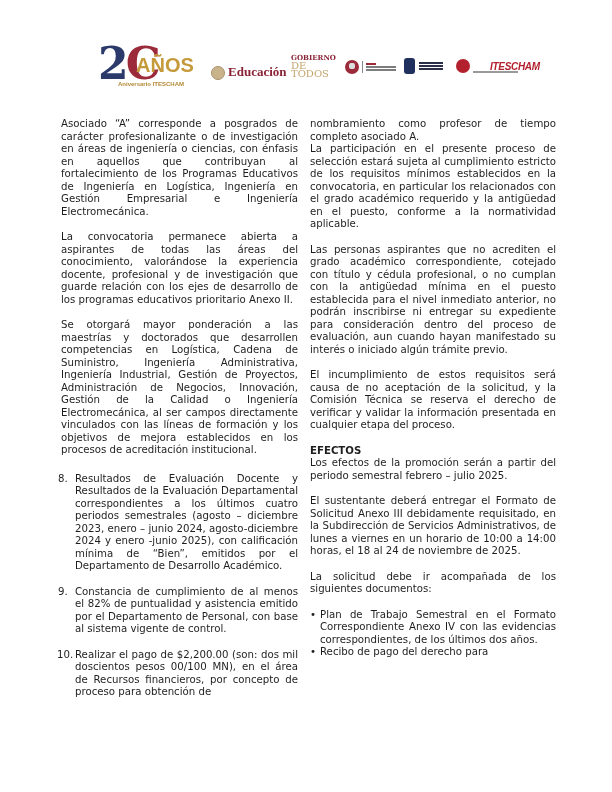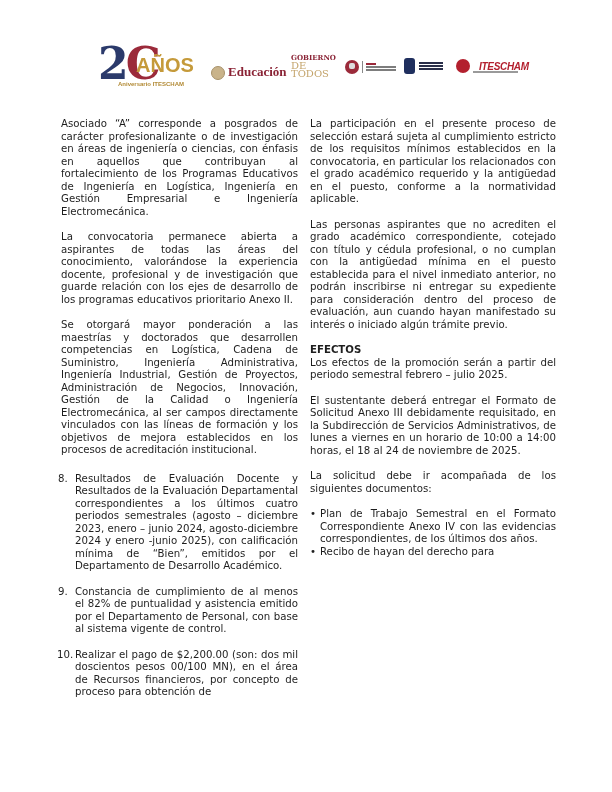--- a/index.html
+++ b/index.html
@@ -31,21 +31,21 @@
   .logo-sep .lines i { display: block; height: 2px; background: #7d7d7d; margin: 1px 0; }
   .logo-sep .lines i:first-child { background: #9b2a3a; width: 10px; }
 
   .logo-tec { position: absolute; left: 306px; top: 10px; display: flex; align-items: center; }
   .logo-tec .gear { width: 11px; height: 16px; background: #1f2f5e; border-radius: 3px; }
   .logo-tec .lines { width: 24px; margin-left: 4px; }
   .logo-tec .lines i { display: block; height: 2px; background: #2a2f4a; margin: 1px 0; }
 
   .logo-ites { position: absolute; left: 358px; top: 11px; display: flex; align-items: center; }
   .logo-ites .circ { width: 14px; height: 14px; border-radius: 50%; background: #b3202e; }
-  .logo-ites .txt { font-family: "Liberation Sans", sans-serif; font-style: italic; font-weight: bold; font-size: 10px; color: #b3202e; margin-left: 9px; letter-spacing: -0.3px; }
+  .logo-ites .txt { font-family: "Liberation Sans", sans-serif; font-style: italic; font-weight: bold; font-size: 10px; color: #b3202e; margin-left: 20px; letter-spacing: -0.3px; }
   .logo-ites .tiny { position: absolute; left: 17px; top: 12px; width: 45px; height: 2px; background: #9a9a9a; }
 
   .col { position: absolute; top: 118px; font-family: "DejaVu Sans", sans-serif; font-size: 10.2px; line-height: 12.5px; color: #1e1e1e; }
   .col-left { left: 61px; width: 237px; }
   .col-right { left: 310px; width: 246px; }
   .p { text-align: justify; margin: 0 0 13px 0; }
   .p.nomargin { margin-bottom: 0; }
   .h { font-weight: bold; margin: 0; }
   .num-item { position: relative; padding-left: 14px; text-align: justify; margin-bottom: 13px; }
   .num-item .n { position: absolute; left: -3px; top: 0; }
@@ -108,31 +108,33 @@
     <span class="n">9.</span>
     <span>Constancia de cumplimiento de al menos el 82% de puntualidad y asistencia emitido por el Departamento de Personal, con base al sistema vigente de control.</span>
   </div>
   <div class="num-item ten">
     <span class="n">10.</span>
     <span>Realizar el pago de $2,200.00 (son: dos mil doscientos pesos 00/100 MN), en el área de Recursos financieros, por concepto de proceso para obtención de</span>
   </div>
 </div>
 
 <div class="col col-right">
+  <p class="p nomargin">nombramiento como profesor de tiempo completo asociado A.</p>
   <p class="p">La participación en el presente proceso de selección estará sujeta al cumplimiento estricto de los requisitos mínimos establecidos en la convocatoria, en particular los relacionados con el grado académico requerido y la antigüedad en el puesto, conforme a la normatividad aplicable.</p>
   <p class="p">Las personas aspirantes que no acrediten el grado académico correspondiente, cotejado con título y cédula profesional, o no cumplan con la antigüedad mínima en el puesto establecida para el nivel inmediato anterior, no podrán inscribirse ni entregar su expediente para consideración dentro del proceso de evaluación, aun cuando hayan manifestado su interés o iniciado algún trámite previo.</p>
+  <p class="p">El incumplimiento de estos requisitos será causa de no aceptación de la solicitud, y la Comisión Técnica se reserva el derecho de verificar y validar la información presentada en cualquier etapa del proceso.</p>
 
   <p class="h">EFECTOS</p>
   <p class="p">Los efectos de la promoción serán a partir del periodo semestral febrero – julio 2025.</p>
 
   <p class="p">El sustentante deberá entregar el Formato de Solicitud Anexo III debidamente requisitado, en la Subdirección de Servicios Administrativos, de lunes a viernes en un horario de 10:00 a 14:00 horas, el 18 al 24 de noviembre de 2025.</p>
 
   <p class="p">La solicitud debe ir acompañada de los siguientes documentos:</p>
 
   <div class="bul">
     <span class="dot">•</span>
     <span>Plan de Trabajo Semestral en el Formato Correspondiente Anexo IV con las evidencias correspondientes, de los últimos dos años.</span>
   </div>
   <div class="bul">
     <span class="dot">•</span>
-    <span>Recibo de hayan del derecho para</span>
+    <span>Recibo de pago del derecho para</span>
   </div>
 </div>
 
 </body></html>

